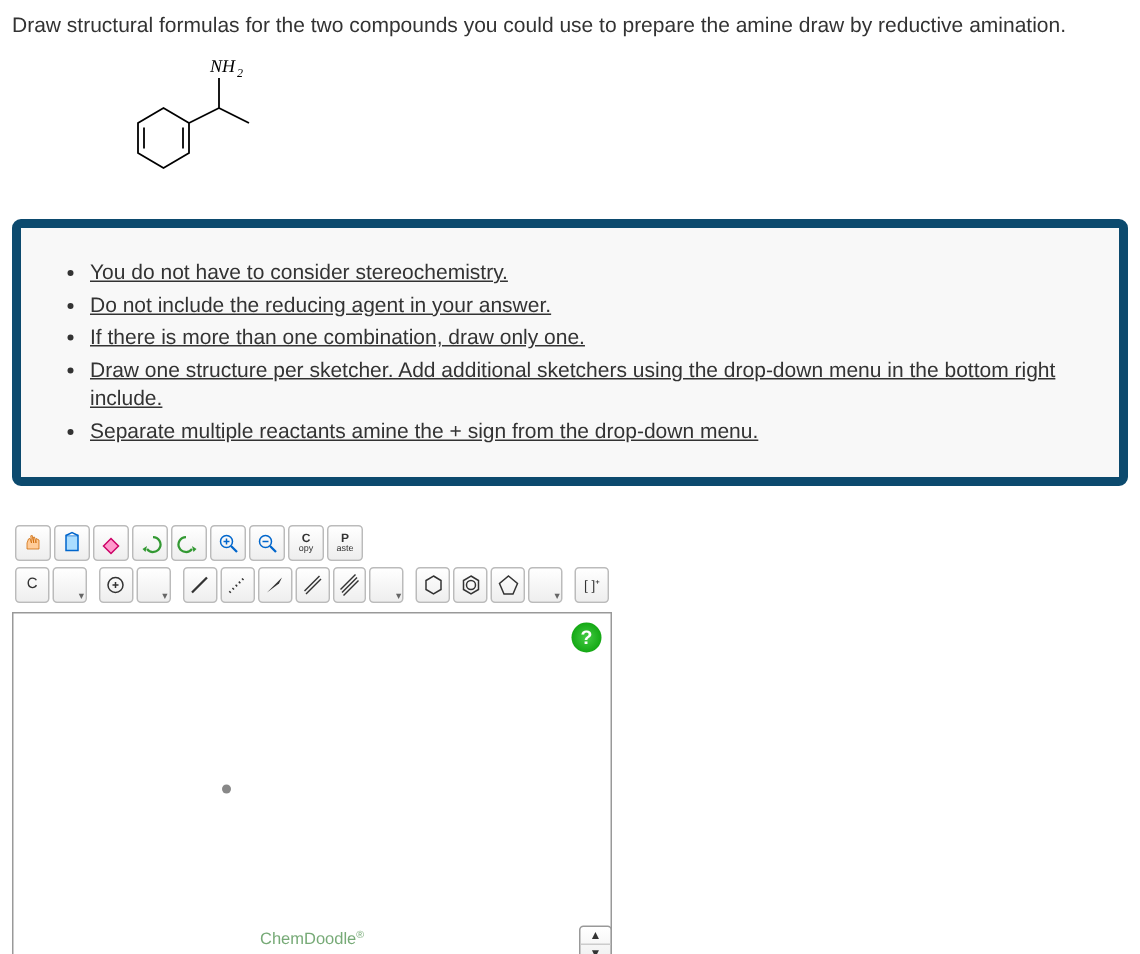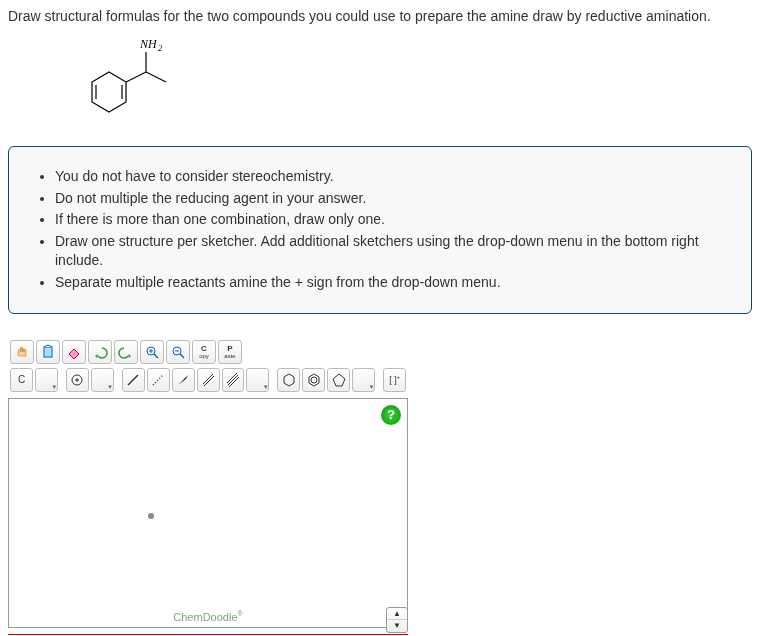--- a/index.html
+++ b/index.html
@@ -1,19 +1,19 @@
 <!DOCTYPE html>
 <html><head>
   <meta charset="utf-8">
   <style>
     * { box-sizing: border-box; margin: 0; padding: 0; }
     body { font-family: Arial, sans-serif; font-size: 14px; color: #333; padding: 8px; width: 760px; }
     .question { margin-bottom: 12px; }
     .molecule-img { margin: 8px 0 20px 40px; height: 90px; font-style: italic; }
-    .instructions { background: #f8f8f8; border: 1px solid #0c4a6e; border-radius: 6px; padding: 18px 22px; margin-bottom: 24px; }
+    .instructions { background: #f8f8f8; border: 6px solid #0c4a6e; border-radius: 6px; padding: 18px 22px; margin-bottom: 24px; text-decoration: underline; }
     .instructions ul { list-style: disc; padding-left: 24px; }
     .instructions li { margin: 2px 0; line-height: 1.4; }
     .sketcher-wrap { width: 400px; }
     .toolbar { display: flex; flex-wrap: wrap; gap: 2px; padding: 2px; }
     .toolbar-row { display: flex; gap: 2px; margin-bottom: 2px; width: 100%; }
     .tbtn { width: 24px; height: 24px; border: 1px solid #bbb; background: linear-gradient(#fff,#eee); border-radius: 3px; display: flex; align-items: center; justify-content: center; font-size: 10px; cursor: pointer; position: relative; }
     .tbtn svg { width: 16px; height: 16px; }
     .dd::after { content: "▾"; font-size: 7px; position: absolute; right: 1px; bottom: 0; color: #666; }
     .canvas-area { border: 1px solid #999; height: 230px; background: #fff; position: relative; margin-top: 2px; }
     .help-icon { position: absolute; top: 6px; right: 6px; width: 20px; height: 20px; border-radius: 50%; background: radial-gradient(#4c4,#090); color: #fff; font-weight: bold; font-size: 13px; display: flex; align-items: center; justify-content: center; cursor: pointer; }
@@ -47,21 +47,21 @@
     <line x1="60" y1="40" x2="48" y2="47" stroke="#000" stroke-width="0"></line>
     <line x1="61" y1="72" x2="73" y2="65" stroke="#000" stroke-width="0"></line>
 
     <line x1="61" y1="40" x2="74" y2="48" stroke="#000" stroke-width="0"></line>
   </svg>
 </div>
 
 <div class="instructions">
   <ul>
     <li>You do not have to consider stereochemistry.</li>
-    <li>Do not multiple the reducing agent in your answer.</li>
+    <li>Do not include the reducing agent in your answer.</li>
     <li>If there is more than one combination, draw only one.</li>
     <li>Draw one structure per sketcher. Add additional sketchers using the drop-down menu in the bottom right include.</li>
     <li>Separate multiple reactants amine the + sign from the drop-down menu.</li>
   </ul>
 </div>
 
 <div class="sketcher-wrap">
   <div class="toolbar">
     <div class="toolbar-row">
       <div class="tbtn">

